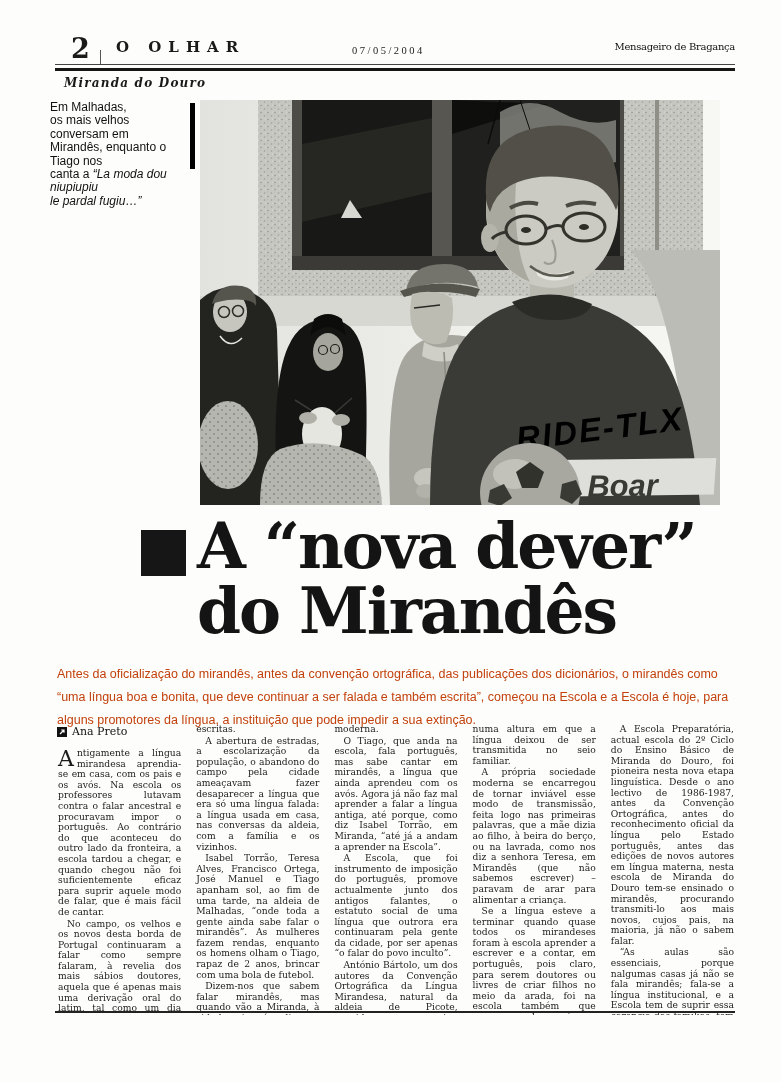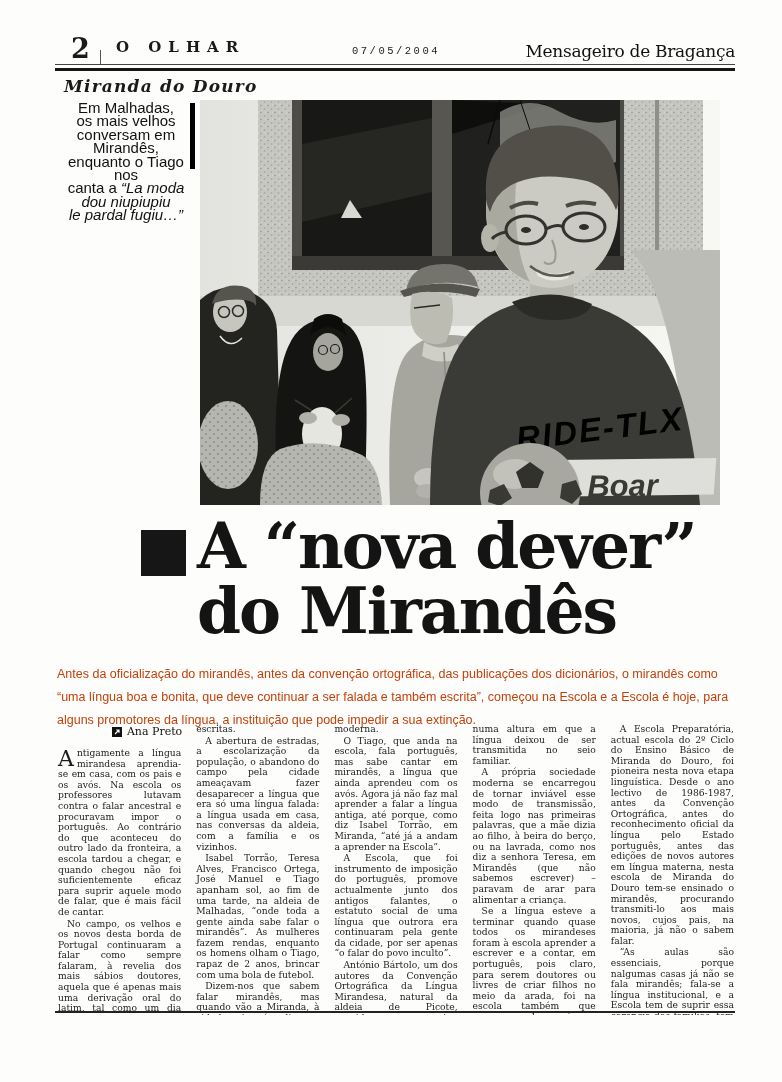--- a/index.html
+++ b/index.html
@@ -3,50 +3,50 @@
 <meta charset="utf-8">
 <style>
   html,body{margin:0;padding:0;background:#ffffff;}
   .page{position:relative;width:782px;height:1082px;background:#fdfdfb;overflow:hidden;
         font-family:"DejaVu Serif",serif;color:#1a1a1a;}
 
   
   .pagenum{position:absolute;left:71px;top:33px;font-size:27px;font-weight:bold;letter-spacing:1px;}
   .head-divider{position:absolute;left:100px;top:50px;width:1px;height:14px;background:#555;}
   .section-title{position:absolute;left:116px;top:38px;font-size:15px;font-weight:600;letter-spacing:7px;}
-  .date{position:absolute;left:352px;top:45px;font-family:Liberation Mono, monospace;
+  .date{position:absolute;left:352px;top:45px;font-family:Liberation Serif, serif;
         font-size:10.5px;letter-spacing:2.5px;color:#222;}
-  .masthead{position:absolute;right:47px;top:41px;font-size:17px;letter-spacing:-0.3px;color:#111;}
+  .masthead{position:absolute;right:47px;top:41px;font-size:10px;letter-spacing:-0.3px;color:#111;}
   .rule-thin{position:absolute;left:55px;right:47px;top:64px;height:1px;background:#444;}
   .rule-thick{position:absolute;left:55px;right:47px;top:68px;height:3px;background:#161616;}
 
   
-  .kicker{position:absolute;left:64px;top:76px;font-size:17px;font-weight:bold;font-style:italic;letter-spacing:1.2px;}
-
-  
-  .caption{position:absolute;left:62px;top:101px;width:128px;text-align:center;
-           font-family:"Liberation Sans",sans-serif;font-size:15px;line-height:13.4px;
+  .kicker{position:absolute;left:64px;top:76px;font-size:12px;font-weight:bold;font-style:italic;letter-spacing:1.2px;}
+
+  
+  .caption{position:absolute;left:50px;top:101px;width:128px;text-align:left;
+           font-family:"Liberation Sans",sans-serif;font-size:12px;line-height:13.4px;
            color:#111;white-space:pre-line;}
   .caption i{font-style:italic;}
   .caption-bar{position:absolute;left:190px;top:103px;width:5px;height:66px;background:#000;}
   .photo{position:absolute;left:200px;top:100px;width:520px;height:405px;background:#e8e8e4;}
 
   
   .headline-square{position:absolute;left:141px;top:530px;width:45px;height:46px;background:#161616;}
   .headline{position:absolute;left:197px;top:514px;width:540px;font-size:63px;line-height:65px;
             font-weight:bold;letter-spacing:-2px;color:#141414;}
 
   
   .deck{position:absolute;left:57px;top:663px;width:678px;font-family:"Liberation Sans",sans-serif;
         font-size:12.5px;line-height:23px;color:#c2410c;}
 
   
   .article{position:absolute;left:57px;top:723px;width:678px;height:292px;display:flex;gap:13px;overflow:hidden;}
   .col{flex:1 1 0;overflow:hidden;}
-  .byline{display:flex;align-items:center;gap:5px;font-size:11px;margin:2px 0 10px 0;color:#111;justify-content:flex-end;}
+  .byline{display:flex;align-items:center;gap:5px;font-size:11px;margin:2px 0 10px 0;color:#111;}
   .byline svg{display:block;}
   .body-p{margin:1px;font-size:9.2px;line-height:10.6px;text-align:justify;color:#1c1c1c;hyphens:auto;}
   .body-p.indent{text-indent:9px;}
   .dropcap{float:left;font-size:22px;line-height:19px;padding:1px 3px 0 0;font-weight:normal;}
 
   
   .bottom-rule{position:absolute;left:55px;right:47px;top:1011px;height:2px;background:#222;}
 </style>
 </head>
 <body>

